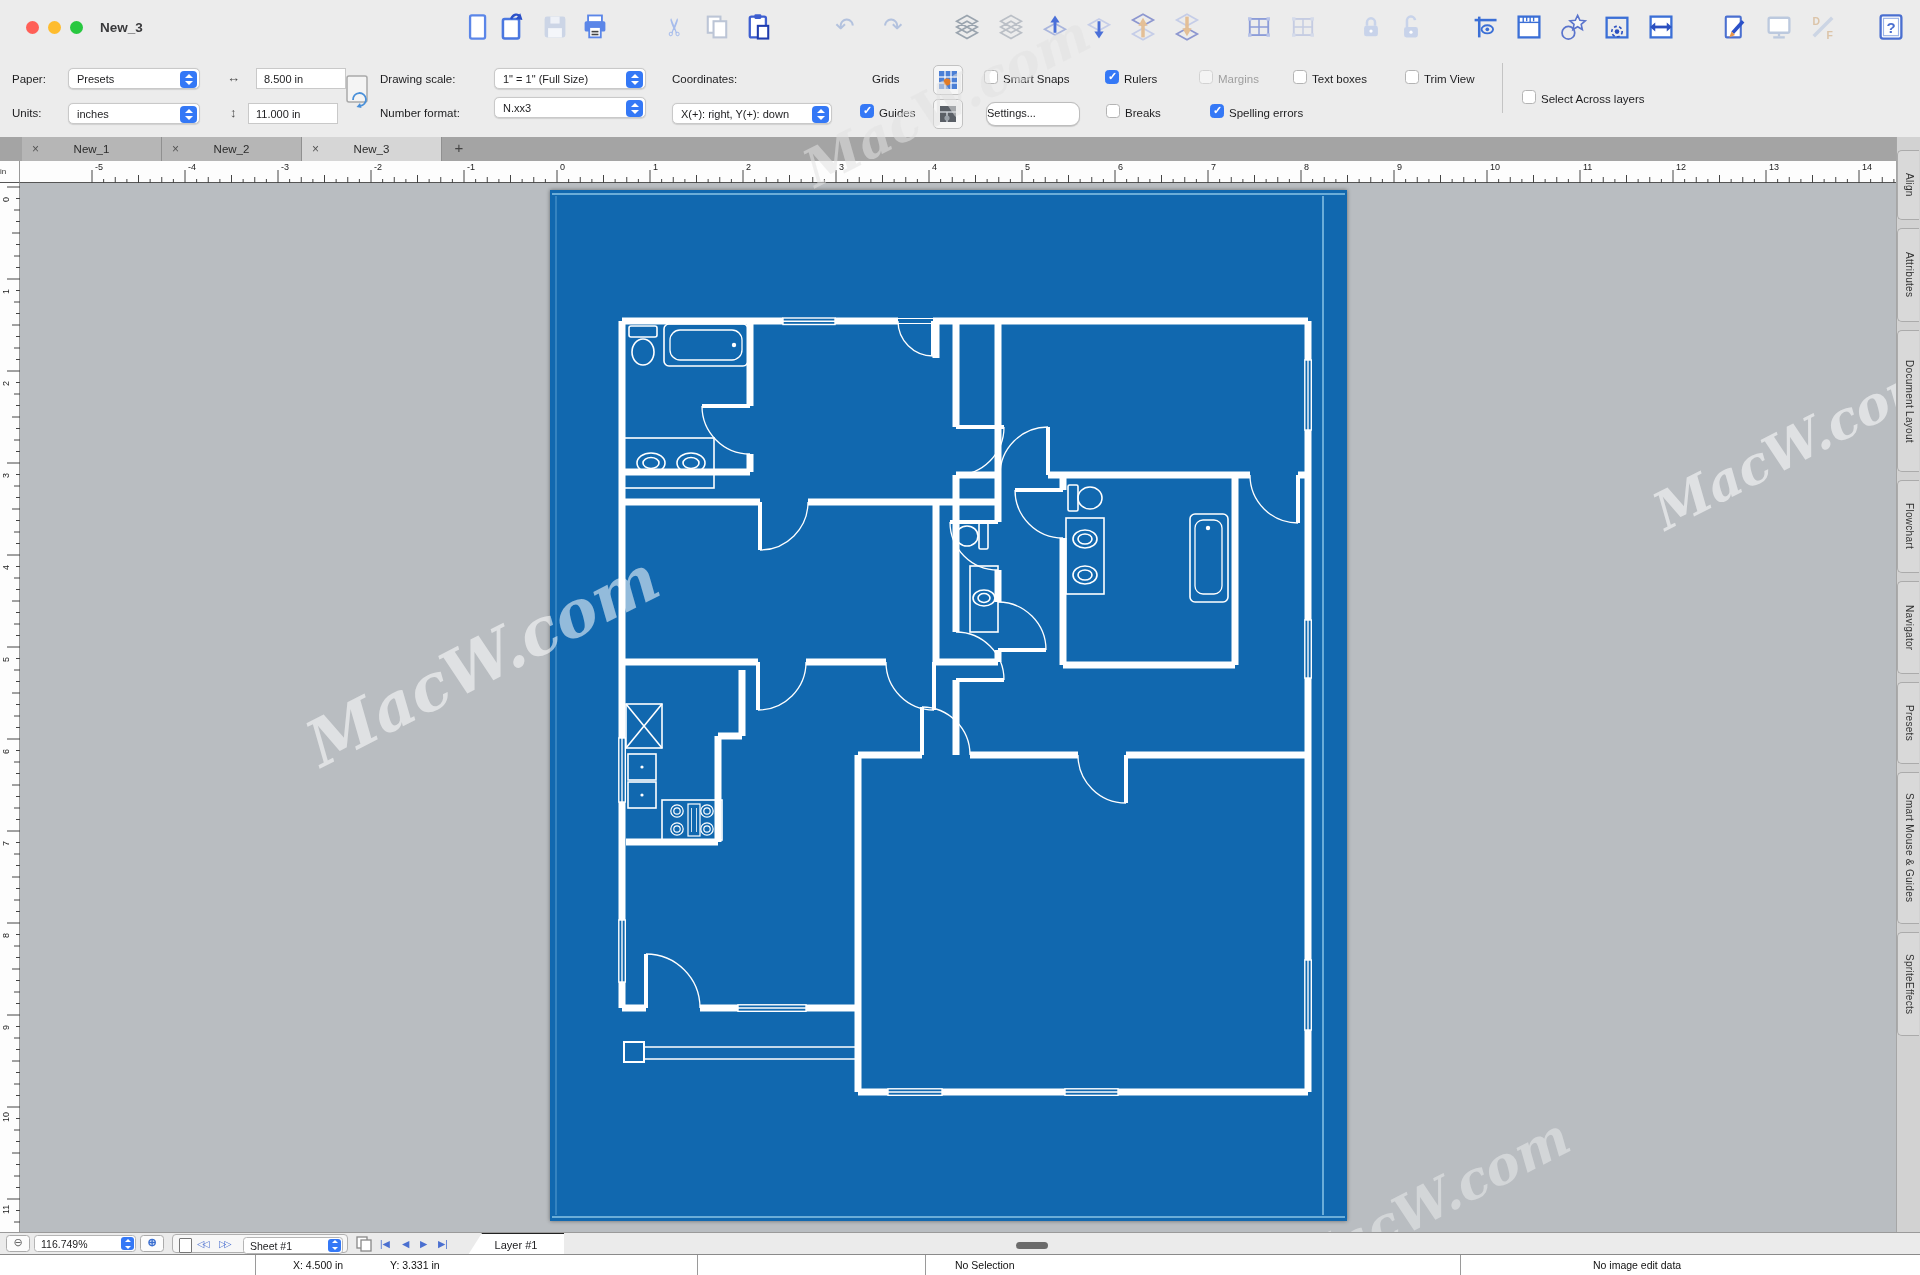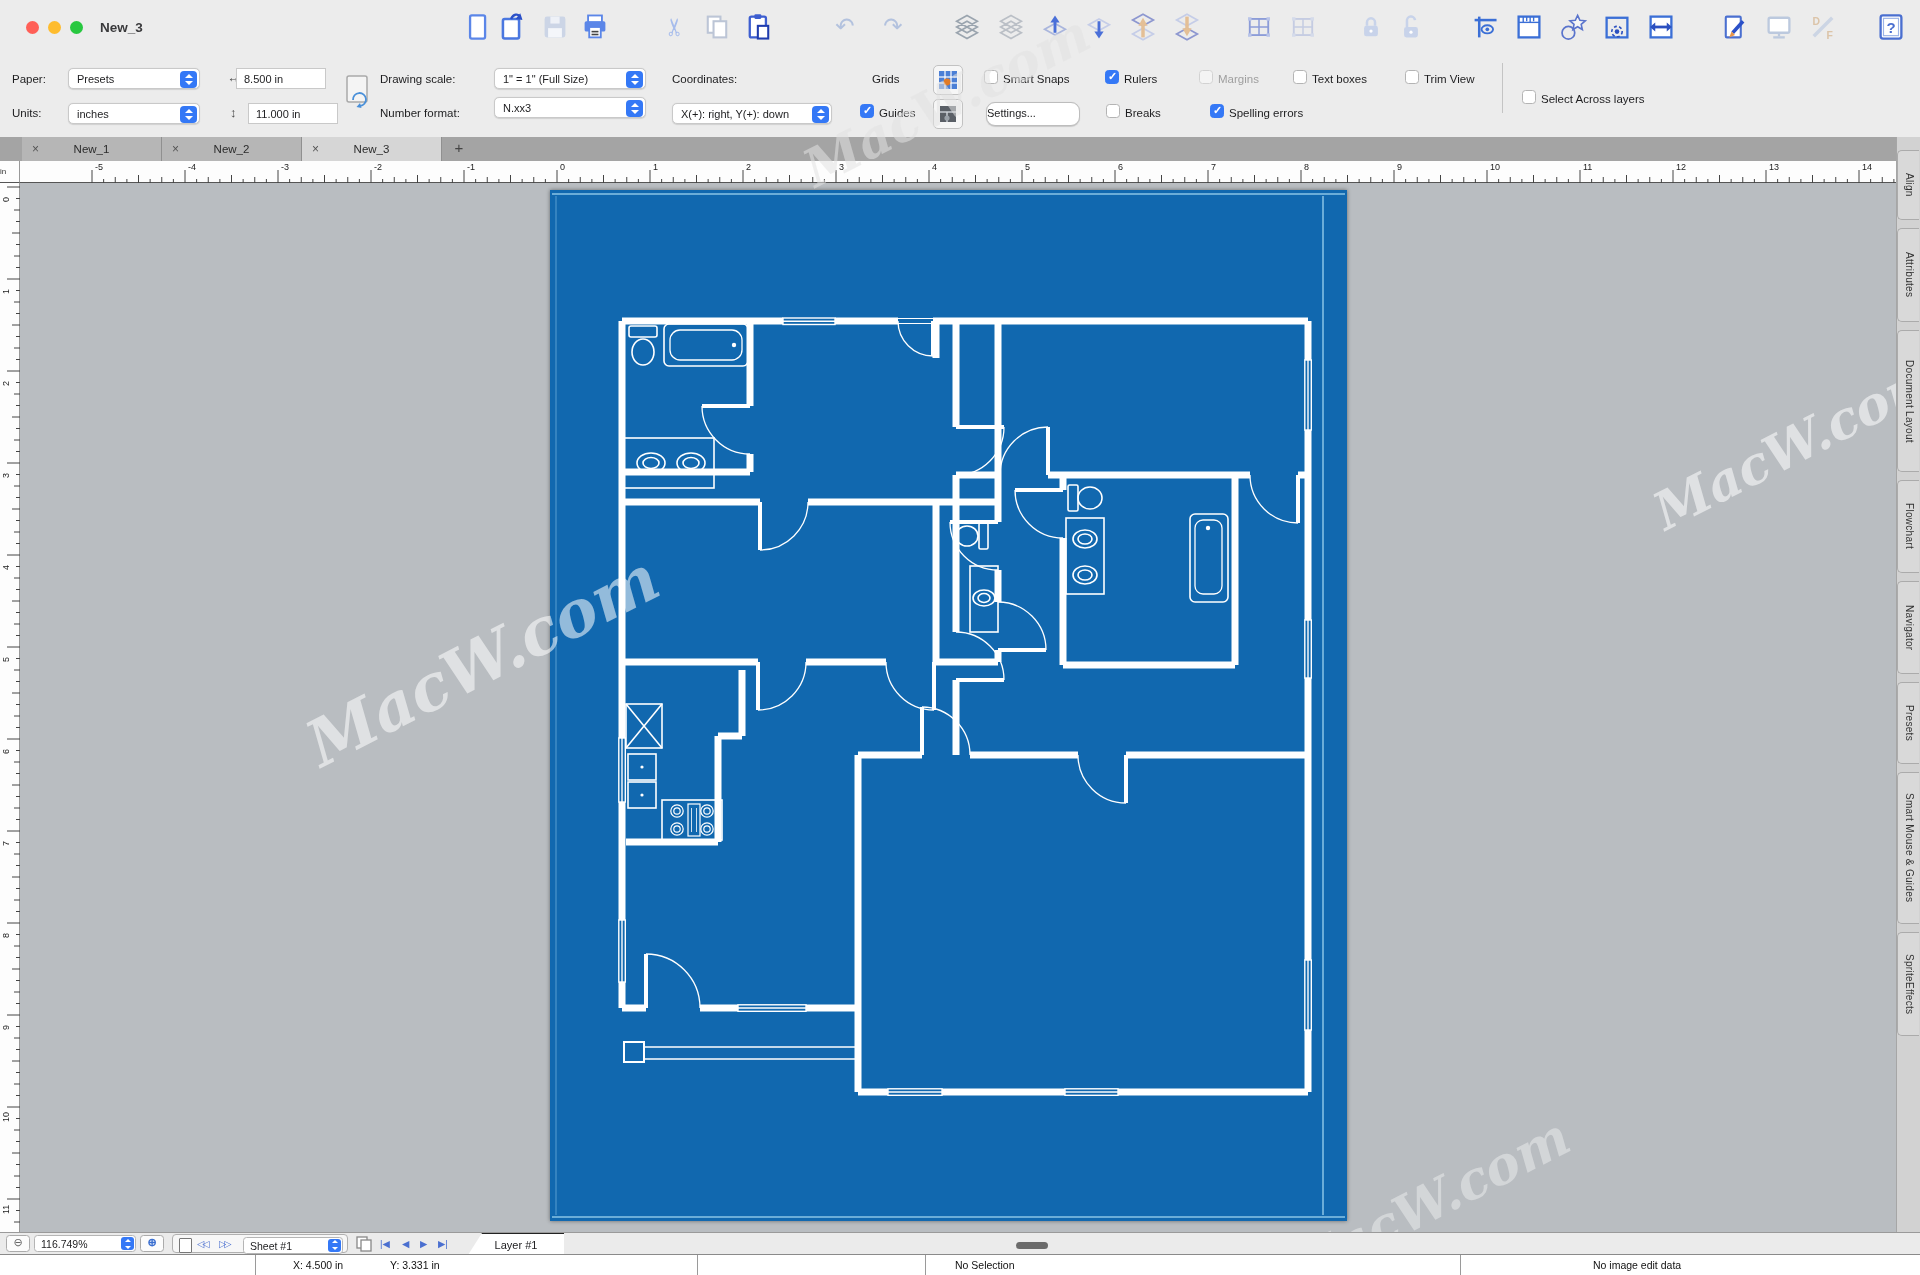--- a/index.html
+++ b/index.html
@@ -230,21 +230,21 @@
         </svg></div>
     </div>
 </div>
 
 <div id="settingsbar" class="abs">
 
   <div class="abs lbl" style="left:12px;top:16px">Paper:</div>
   <div class="abs select" style="left:68px;top:11px;width:132px">
     <span>Presets</span><span class="stepper"></span></div>
   <div class="abs glyph" style="left:227px;top:13px">↔</div>
-  <div class="abs field" style="left:236px;top:11px;width:90px">8.500 in</div>
+  <div class="abs field" style="left:256px;top:11px;width:90px">8.500 in</div>
   <div class="abs" style="left:342px;top:17px;width:30px;height:40px">
     <svg width="30" height="40" viewBox="0 0 30 40">
         <rect x="5" y="2" width="20" height="26" rx="2" fill="#f4f4f4" stroke="#a9a9a9" stroke-width="1.5"></rect>
         <path d="M11 26 a6.5 6.5 0 1 1 7 6" fill="none" stroke="#4a90d9" stroke-width="1.8"></path>
         <path d="M18 29 l1.5 5 -5 -1 Z" fill="#4a90d9"></path>
       </svg></div>
   <div class="abs lbl" style="left:380px;top:16px">Drawing scale:</div>
   <div class="abs select" style="left:494px;top:11px;width:152px">
     <span>1" = 1"   (Full Size)</span><span class="stepper"></span></div>
   <div class="abs lbl" style="left:672px;top:16px">Coordinates:</div>

